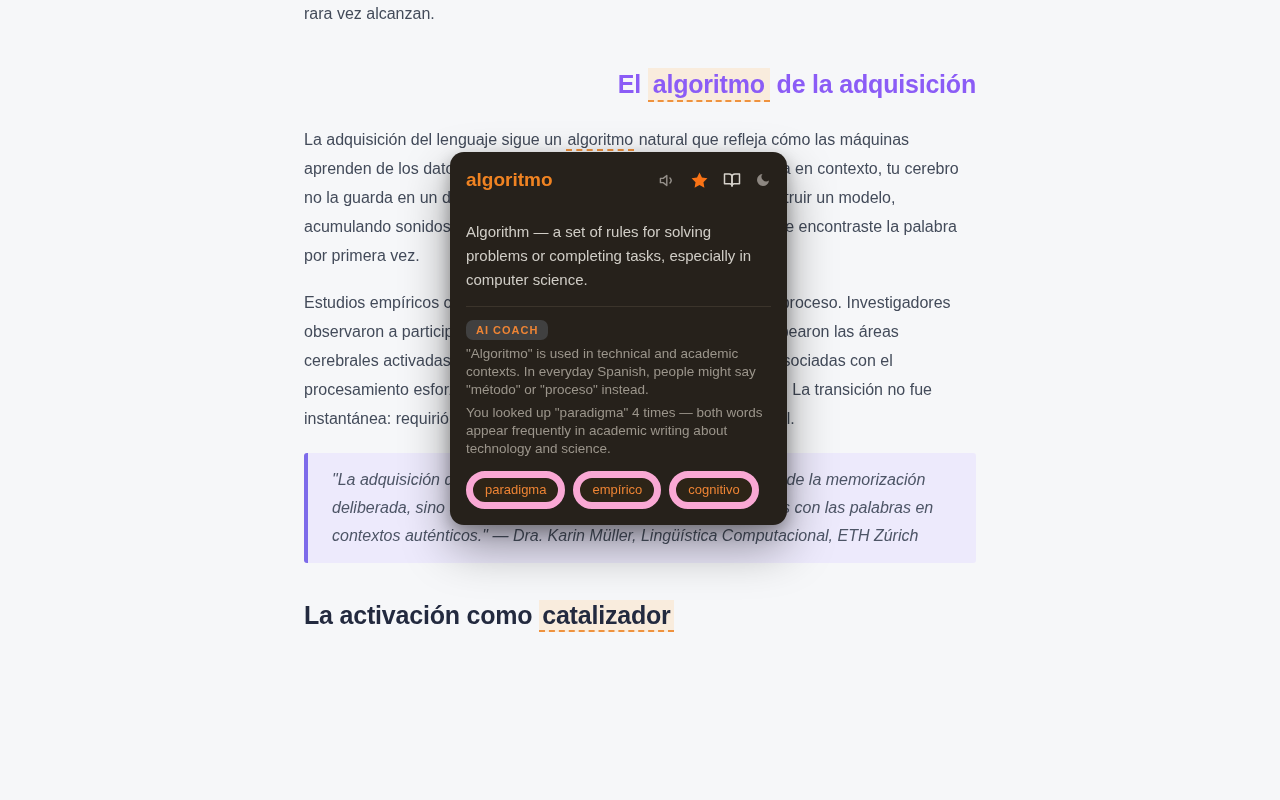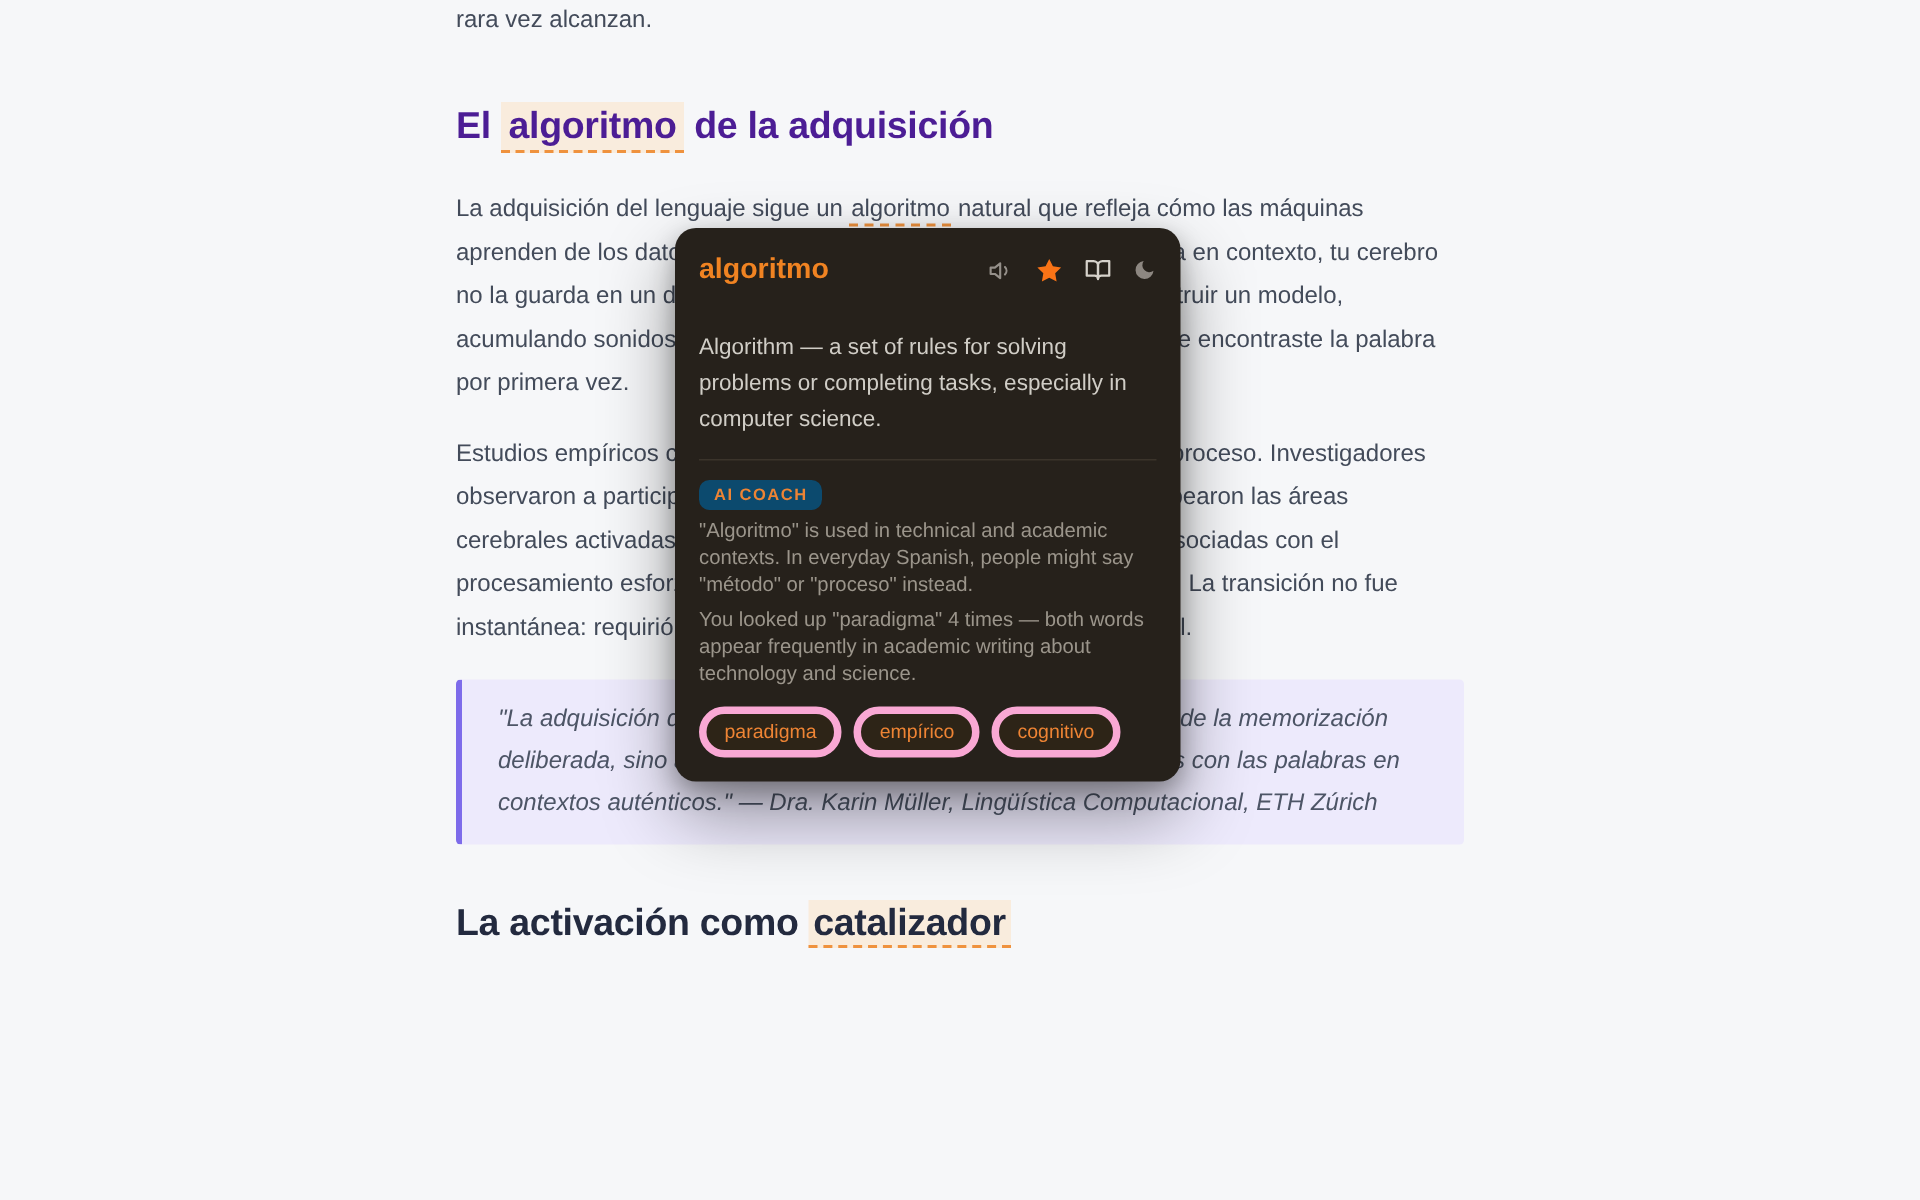--- a/index.html
+++ b/index.html
@@ -25,22 +25,23 @@
     margin: 0;
     font-size: 16px;
     line-height: 25px;
     color: #434b5a;
   }
   h1.section-heading {
     margin: 42px 0 0 0;
     font-size: 25px;
     line-height: 32px;
     font-weight: 700;
-    color: #4c1d95;
+    color: #8b5cf6;
     letter-spacing: -0.2px;
+    text-align: right;
   }
   p.body-par {
     margin: 25px 0 0 0;
     font-size: 16px;
     line-height: 29px;
     color: #434b5a;
   }
   p.body-par + p.body-par { margin-top: 18px; }
   .term {
     background: #f9ecdd;
@@ -117,21 +118,21 @@
     line-height: 24px;
   }
   .popup-divider {
     height: 1px;
     background: #3b342b;
     margin: 14px 0 13px 0;
   }
   .coach-badge {
     display: inline-block;
     color: #ee8434;
-    background: #0c4a6e;
+    background: #404040;
     font-size: 11px;
     font-weight: 700;
     letter-spacing: 1px;
     padding: 4px 10px;
     border-radius: 7px;
   }
   .coach-title {
     margin-top: 12px;
     display: flex;
     align-items: center;
@@ -147,21 +148,21 @@
     line-height: 18px;
   }
   .tag-row {
     display: flex;
     gap: 8px;
     margin-top: 13px;
   }
   .tag {
     color: #ee8434;
     background: #2d2417;
-    border: 5px solid #f9a8d4;
+    border: 7px solid #f9a8d4;
     font-size: 13px;
     line-height: 16px;
     padding: 4px 12px;
     border-radius: 999px;
     cursor: pointer;
   }
 </style>
 </head>
 <body>
 

